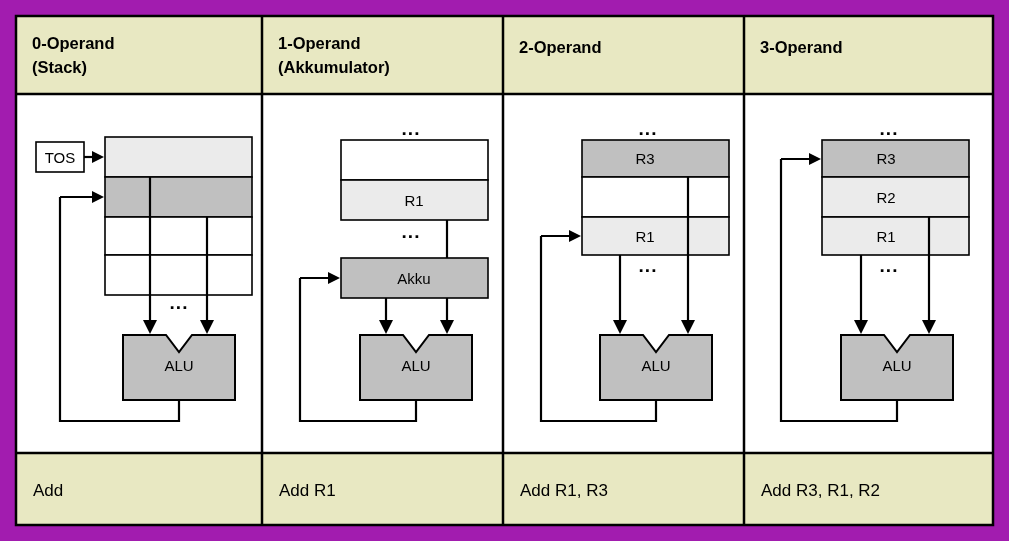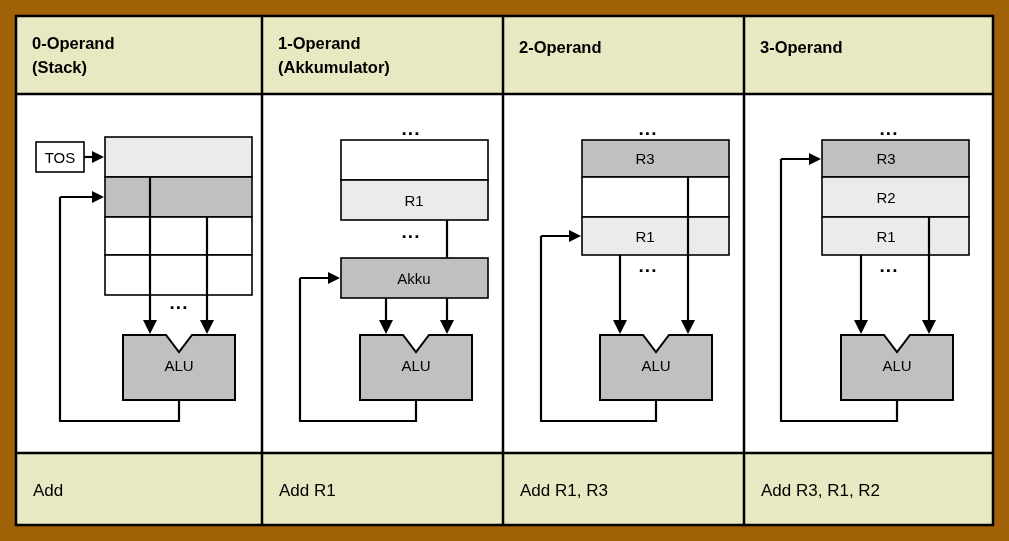--- a/index.html
+++ b/index.html
@@ -5,21 +5,21 @@
   html, body {
     margin: 0;
     padding: 0;
     background: #ffffff;
     font-family: "Liberation Sans", sans-serif;
   }
   #root {
     position: relative;
     width: 1009px;
     height: 541px;
-    background: #a16207;
+    background: #a21caf;
     overflow: hidden;
   }
   svg.diagram {
     position: absolute;
     left: 0;
     top: 0;
     width: 1009px;
     height: 541px;
     display: block;
   }

